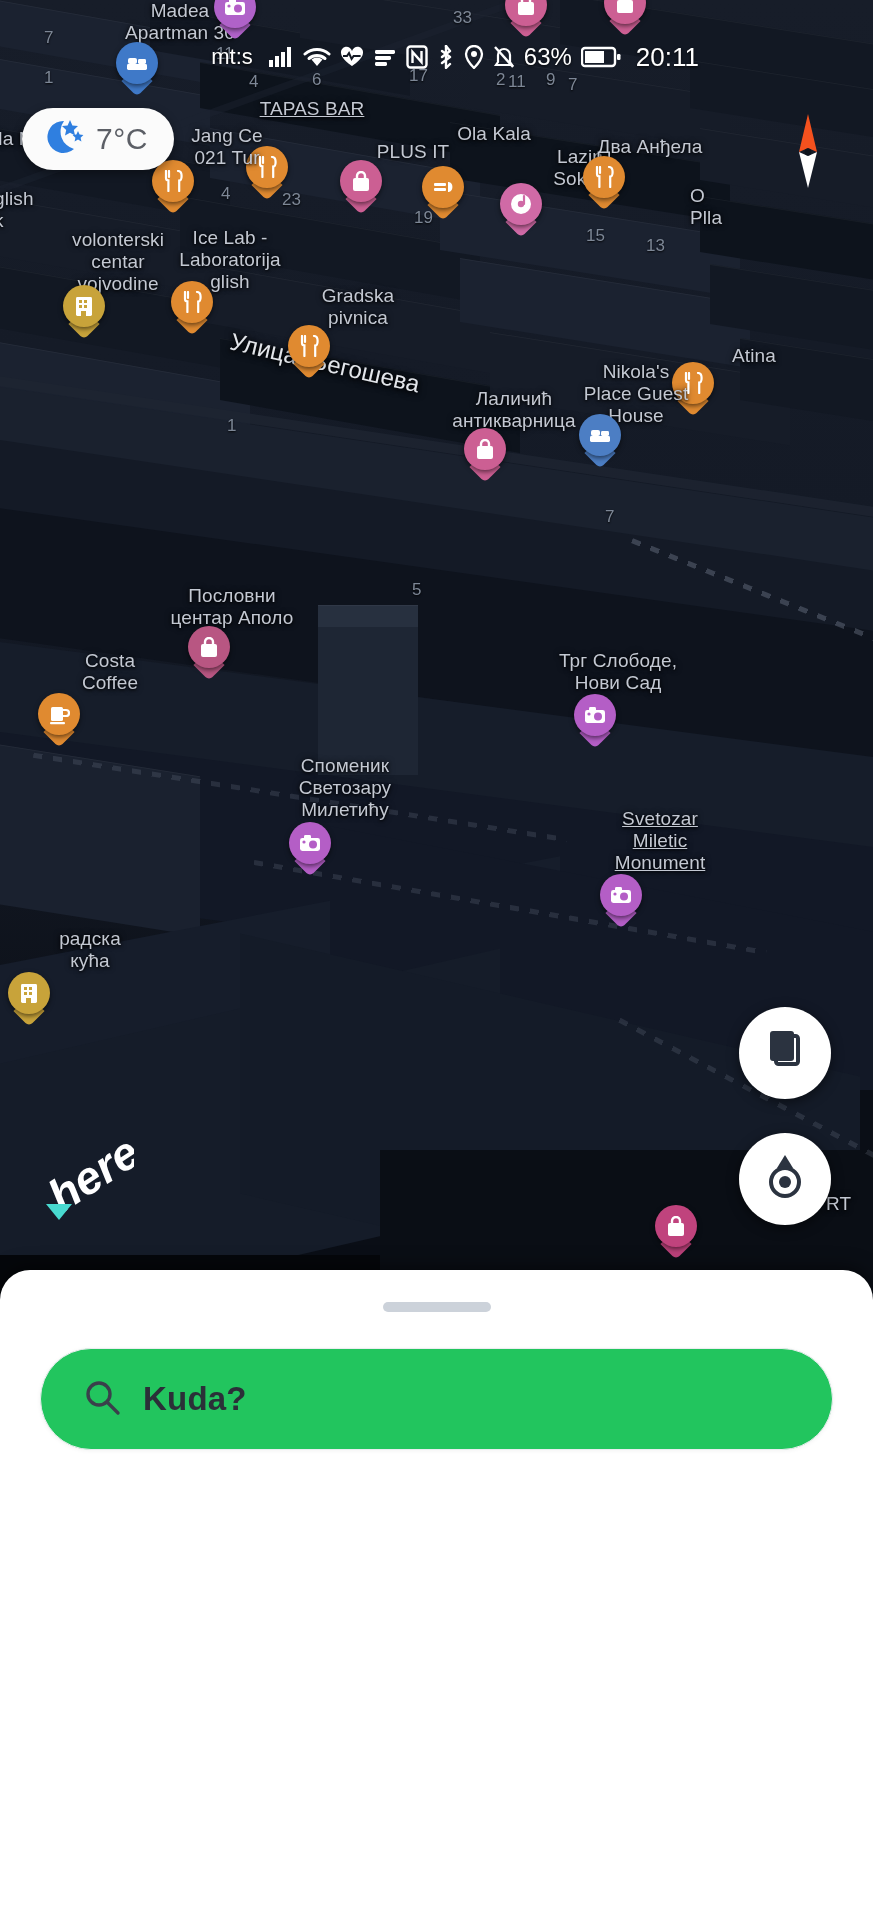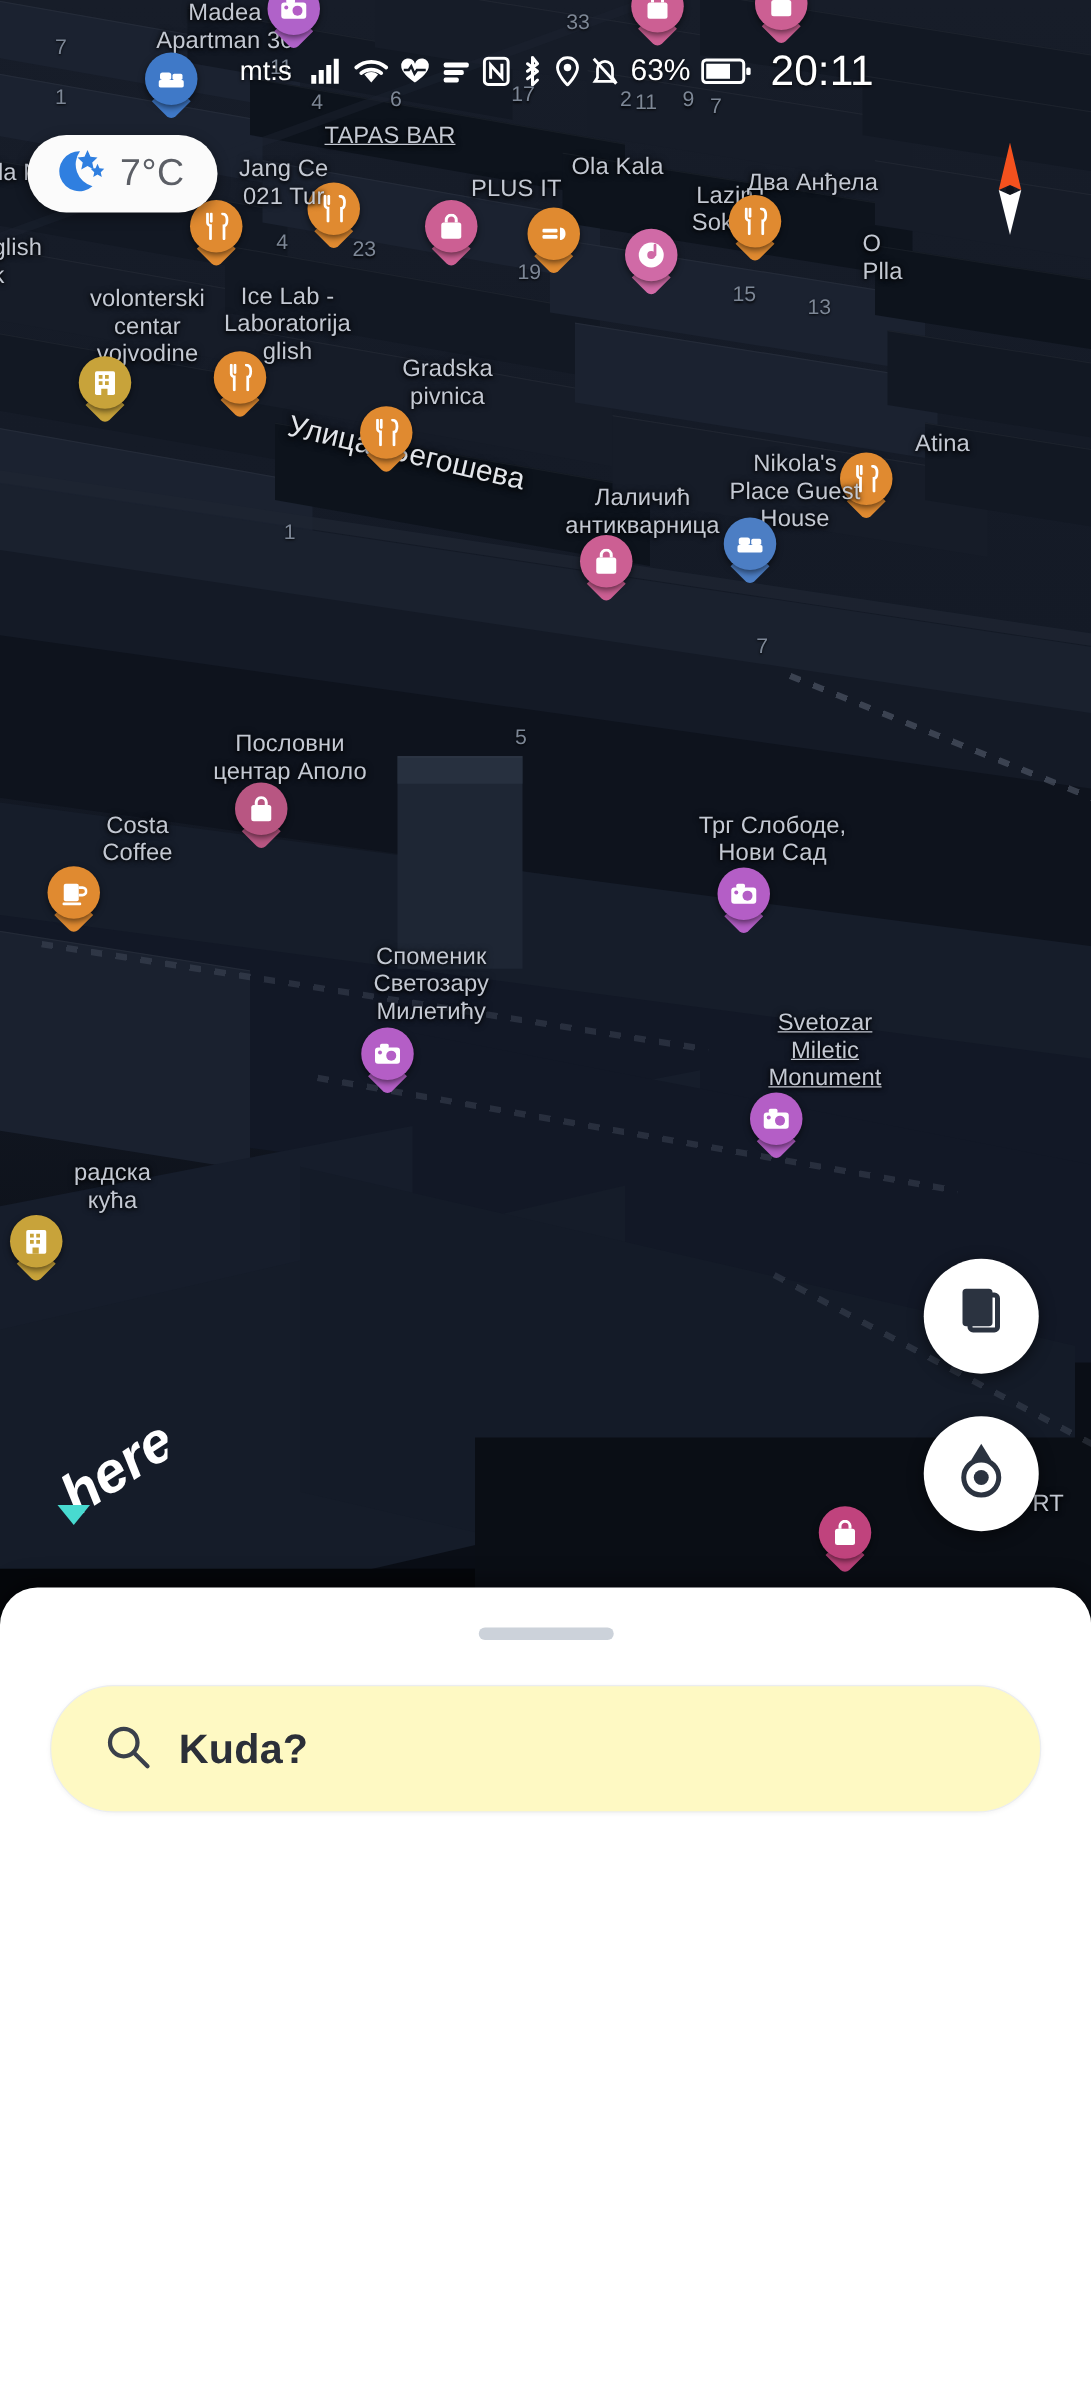--- a/index.html
+++ b/index.html
@@ -86,21 +86,21 @@
 
   
   #statusbar {
     position:absolute; left:0; top:36px; width:717px; height:42px;
     display:flex; align-items:center; justify-content:flex-end; gap:9px;
     padding-right:18px; color:#fff; font-size:24px; z-index:60;
     text-shadow:0 1px 3px rgba(0,0,0,.9);
   }
   #statusbar .carrier { font-size:22px; margin-right:6px; }
   #statusbar .pct { font-size:24px; }
-  #statusbar .clock { font-size:34px; margin-left:6px; }
+  #statusbar .clock { font-size:26px; margin-left:6px; }
   #statusbar svg { display:block; }
 
   
   #compass { position:absolute; right:52px; top:112px; width:26px; height:78px; z-index:40; }
 
   
   #herelogo { position:absolute; left:42px; top:1142px; z-index:40; }
 
   
   .fab {
@@ -116,21 +116,21 @@
     position:absolute; left:0; bottom:0; width:873px; height:650px;
     background:#fff; border-radius:30px 30px 0 0; z-index:70;
     box-shadow:0 -3px 18px rgba(0,0,0,.5);
   }
   #grabber {
     position:absolute; left:50%; top:32px; transform:translateX(-50%);
     width:108px; height:10px; border-radius:5px; background:#ccd2da;
   }
   #searchbar {
     position:absolute; left:40px; top:78px; width:793px; height:102px;
-    border:1px solid #ebedf0; border-radius:51px; background:#fef9c3;
+    border:1px solid #ebedf0; border-radius:51px; background:#22c55e;
     display:flex; align-items:center; gap:22px; padding-left:42px;
     box-shadow:0 1px 4px rgba(0,0,0,.05);
   }
   #searchbar .ph { font-size:33px; font-weight:700; color:#2b2f38; letter-spacing:.2px; }
   .chiprow { position:absolute; left:40px; top:225px; display:flex; gap:32px; }
   .chip {
     height:96px; border:1px solid #ebedf0; border-radius:48px; background:#fff;
     display:flex; align-items:center; gap:18px; padding:0 38px;
     box-shadow:0 1px 4px rgba(0,0,0,.04);
   }

